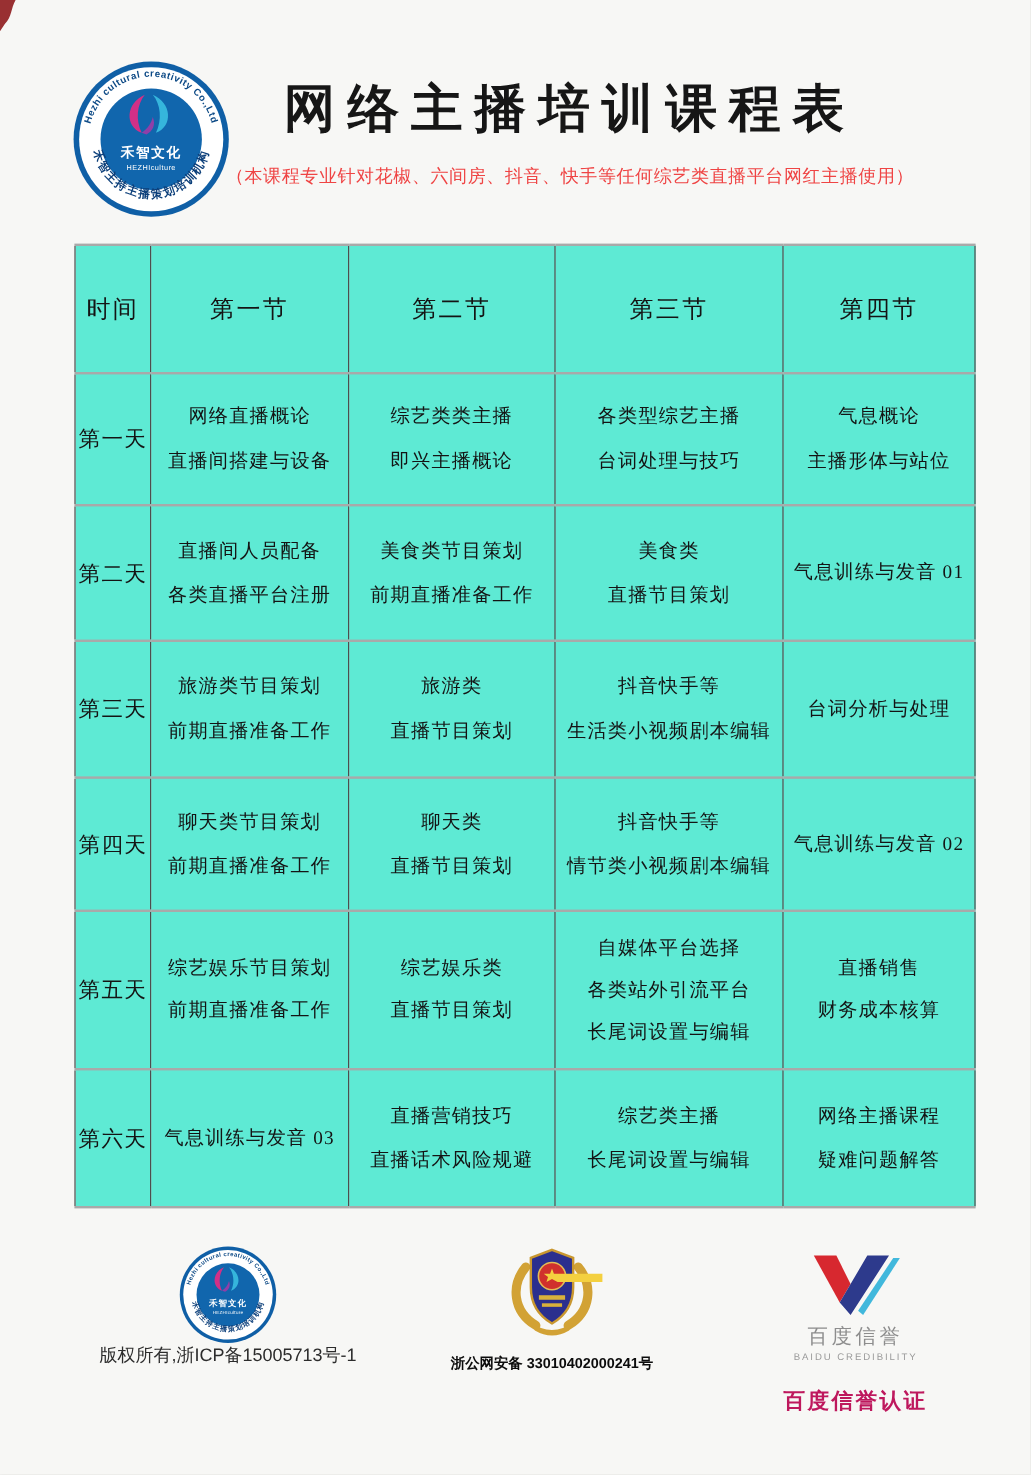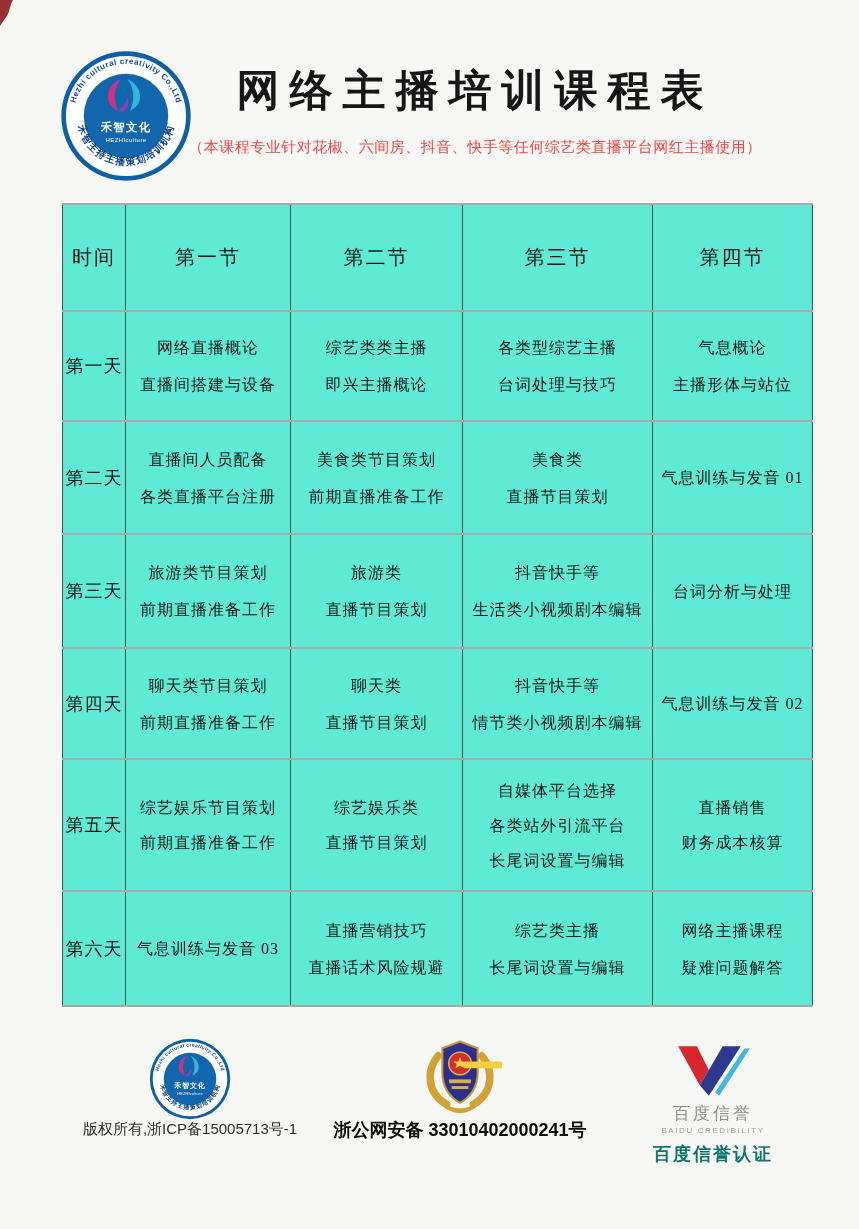--- a/index.html
+++ b/index.html
@@ -43,27 +43,27 @@
   .logo-en{font-size:4.6px;fill:#ffffff;letter-spacing:.3px;font-family:"Liberation Sans",sans-serif;}
 
   
   .footer-left{position:absolute;left:70px;top:1038px;width:240px;display:flex;
                flex-direction:column;align-items:center;}
   .footer-left svg{width:82px;height:82px;}
   .copyright{margin-top:0;font-size:15px;color:#2c2c2c;white-space:nowrap;}
   .footer-center{position:absolute;left:340px;top:1034px;width:240px;display:flex;
                flex-direction:column;align-items:center;}
   .footer-center svg{width:84px;height:84px;}
-  .police-filing{font-size:18px;font-weight:bold;color:#0c0c0c;white-space:nowrap;}
+  .police-filing{margin-top:10px;font-size:12px;font-weight:bold;color:#0c0c0c;white-space:nowrap;}
   .footer-right{position:absolute;left:623px;top:1040px;width:180px;display:flex;
                flex-direction:column;align-items:center;}
   .footer-right svg{width:78px;height:60px;}
   .baidu-cn{margin-top:2px;font-size:17px;color:#8d8d8d;letter-spacing:3px;white-space:nowrap;}
   .baidu-en{margin-top:1px;font-size:8px;color:#9a9a9a;letter-spacing:1.6px;white-space:nowrap;}
-  .baidu-label{margin-top:7px;font-size:18px;font-weight:bold;color:#0f766e;letter-spacing:2px;white-space:nowrap;}
+  .baidu-label{margin-top:20px;font-size:18px;font-weight:bold;color:#be185d;letter-spacing:2px;white-space:nowrap;}
 </style>
 </head>
 <body>
 
 <div class="page">
 
   <svg class="corner-mark" width="18" height="26" viewBox="0 0 18 26">
     <path d="M0,0 L13,0 C9,7 10,14 4,20 L0,26 Z" fill="#8e1a1d" opacity="0.9"></path>
   </svg>
 

